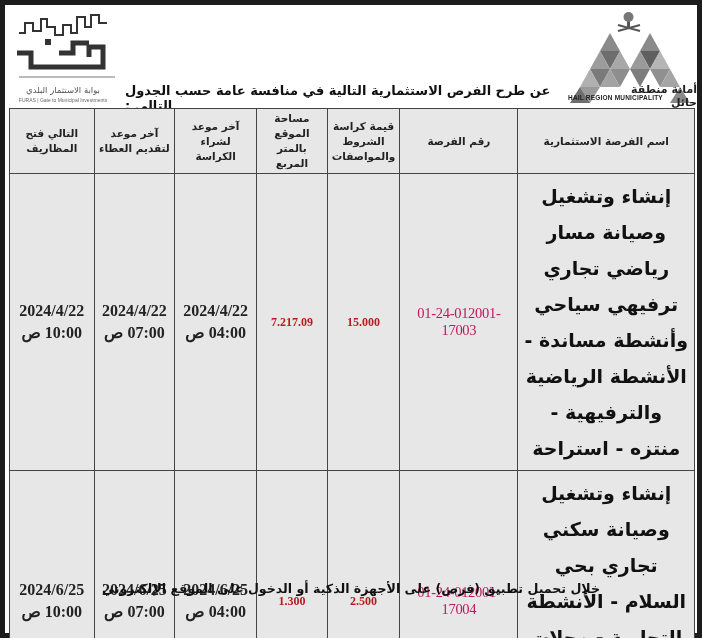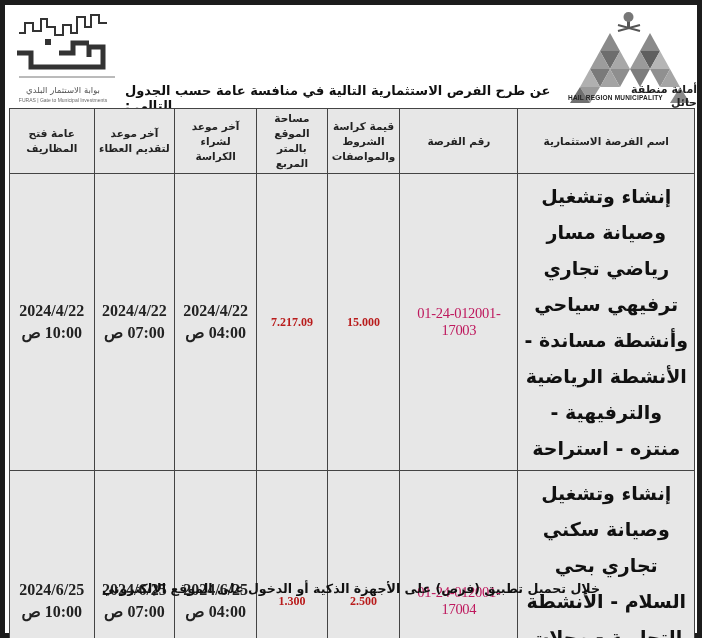--- a/index.html
+++ b/index.html
@@ -127,21 +127,21 @@
 
 <table class="opps">
   <thead>
     <tr>
       <th class="c-name">اسم الفرصة الاستثمارية</th>
       <th class="c-num">رقم الفرصة</th>
       <th class="c-fee">قيمة كراسة الشروط والمواصفات</th>
       <th class="c-area">مساحة الموقع بالمتر المربع</th>
       <th class="c-buy">آخر موعد لشراء الكراسة</th>
       <th class="c-sub">آخر موعد لتقديم العطاء</th>
-      <th class="c-open">عامة فتح المظاريف</th>
+      <th class="c-open">التالي فتح المظاريف</th>
     </tr>
   </thead>
   <tbody>
     <tr style="height:202px">
       <td class="name">إنشاء وتشغيل وصيانة مسار رياضي تجاري ترفيهي سياحي وأنشطة مساندة - الأنشطة الرياضية والترفيهية - منتزه - استراحة</td>
       <td class="num">01-24-012001-17003</td>
       <td class="val">15.000</td>
       <td class="val">7.217.09</td>
       <td class="dt">
         <span class="d">2024/4/22</span>

